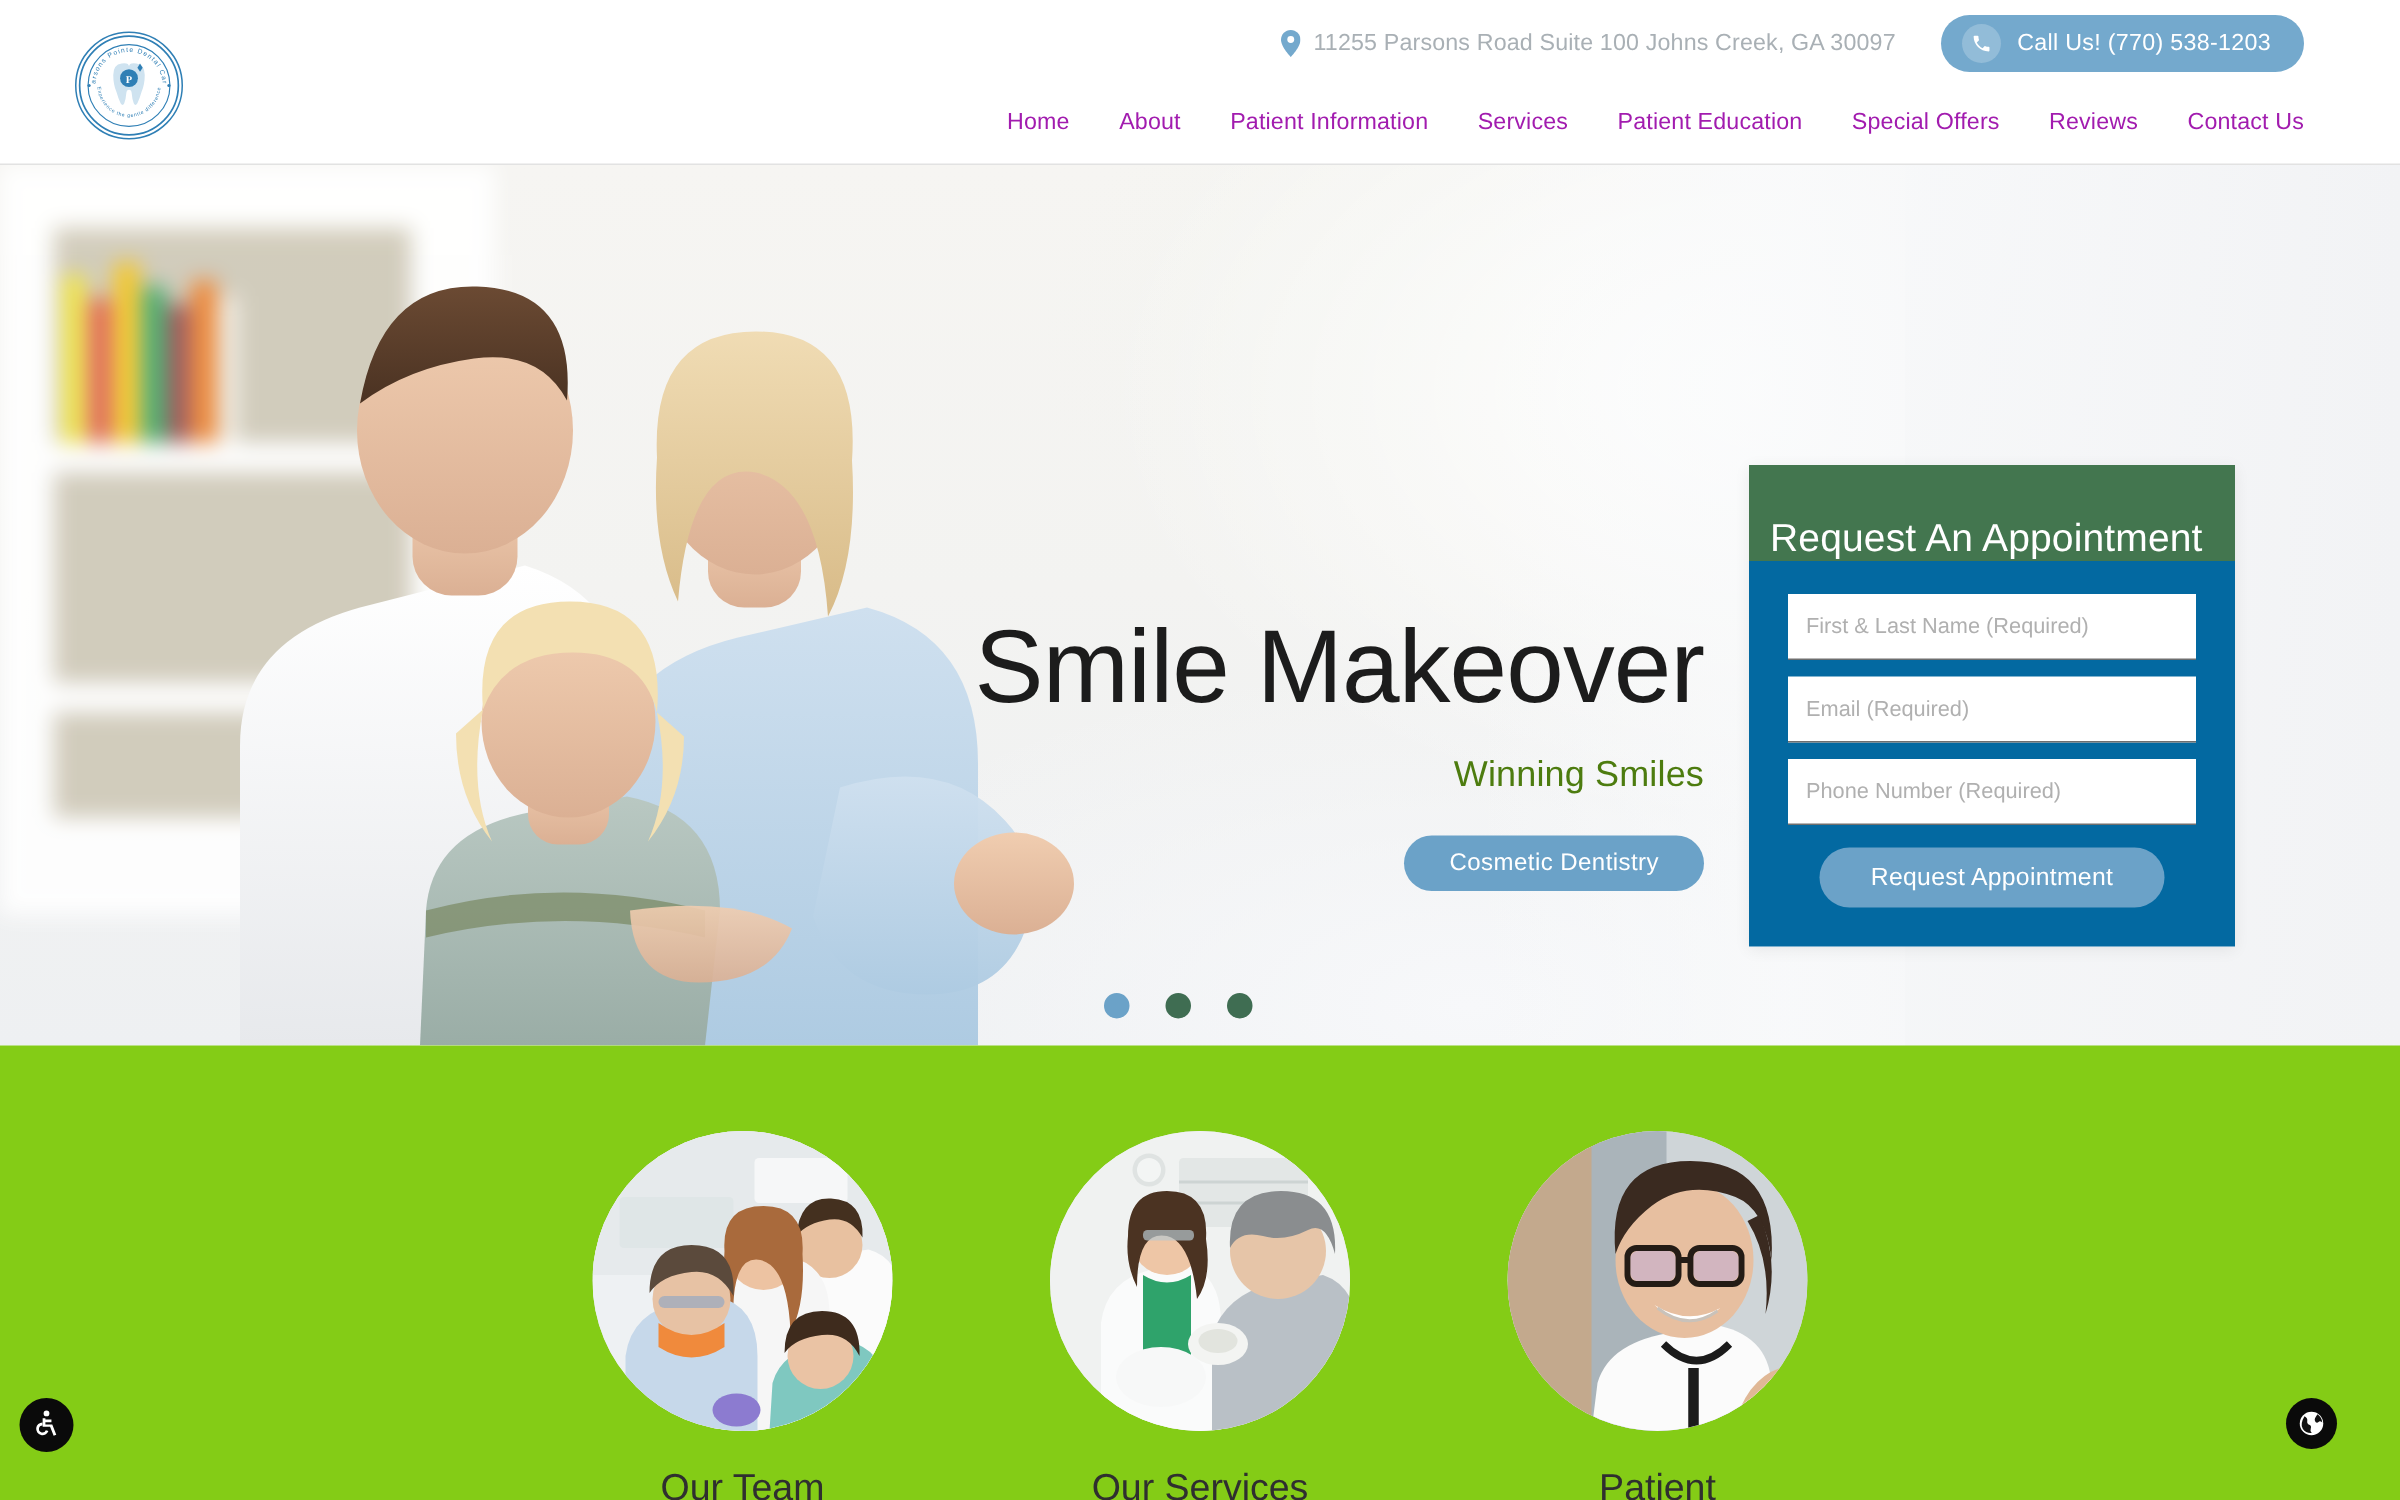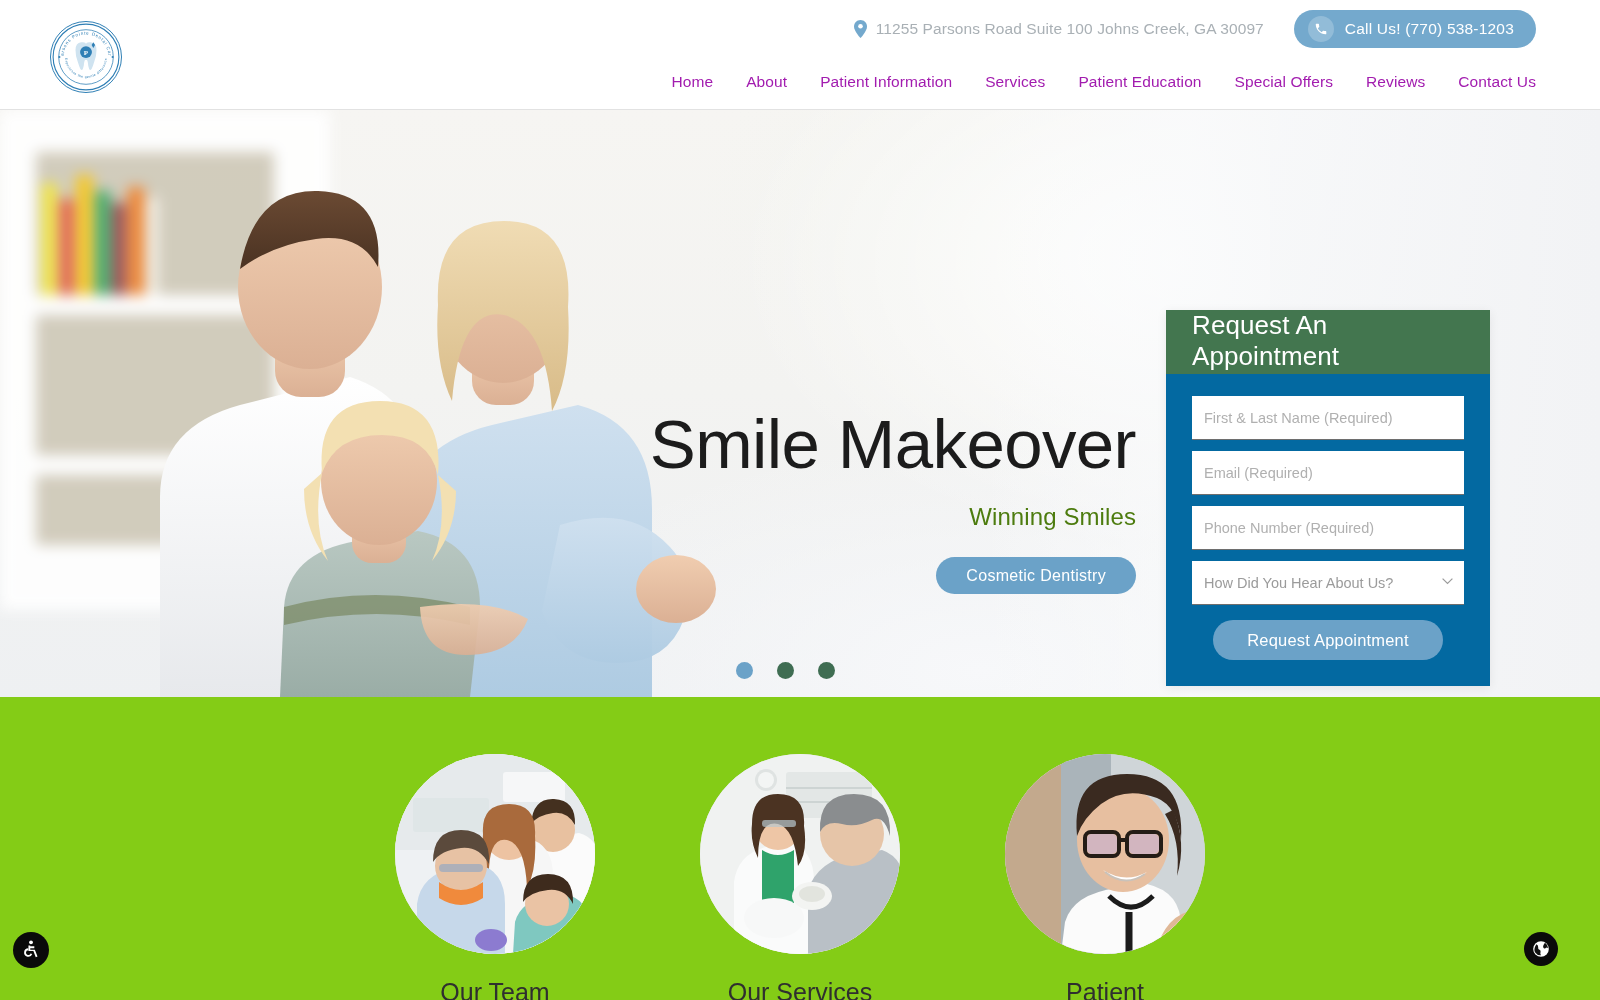--- a/index.html
+++ b/index.html
@@ -157,22 +157,22 @@
   
   .appt{
     position:absolute; left:1166px; top:200px;
     width:324px;
     z-index:10;
     box-shadow:0 2px 10px rgba(0,0,0,.07);
   }
   .appt-head{
     background:#43764f;
     height:64px;
-    display:flex; align-items:flex-start;
-    padding:0 26px;
+    display:flex; align-items:flex-end;
+    padding:0 14px;
   }
   .appt-head h2{
     color:#ffffff; font-size:26px; font-weight:400; letter-spacing:.1px;
   }
   .appt-body{
     background:#0369a1;
     padding:22px 26px 26px 26px;
   }
   .field{
     background:#ffffff;
@@ -402,28 +402,20 @@
   </div>
 
   <div class="appt">
     <div class="appt-head">
       <h2>Request An Appointment</h2>
     </div>
     <div class="appt-body">
       <input class="field" type="text" placeholder="First &amp; Last Name (Required)" style="">
       <input class="field" type="email" placeholder="Email (Required)" style="">
       <input class="field" type="tel" placeholder="Phone Number (Required)" style="">
-      <div class="select-wrap">
-        <select class="field">
-          <option>How Did You Hear About Us?</option>
-        </select>
-        <svg class="chev" viewBox="0 0 11 7">
-          <path d="M0.6,0.6 L5.5,5.5 L10.4,0.6" fill="none" stroke="#9b9b9b" stroke-width="1.2"></path>
-        </svg>
-      </div>
       <div class="submit-row">
         <button class="submit-btn">Request Appointment</button>
       </div>
     </div>
   </div>
 </section>
 
 <section class="features">
   <div class="feat-row">
 

